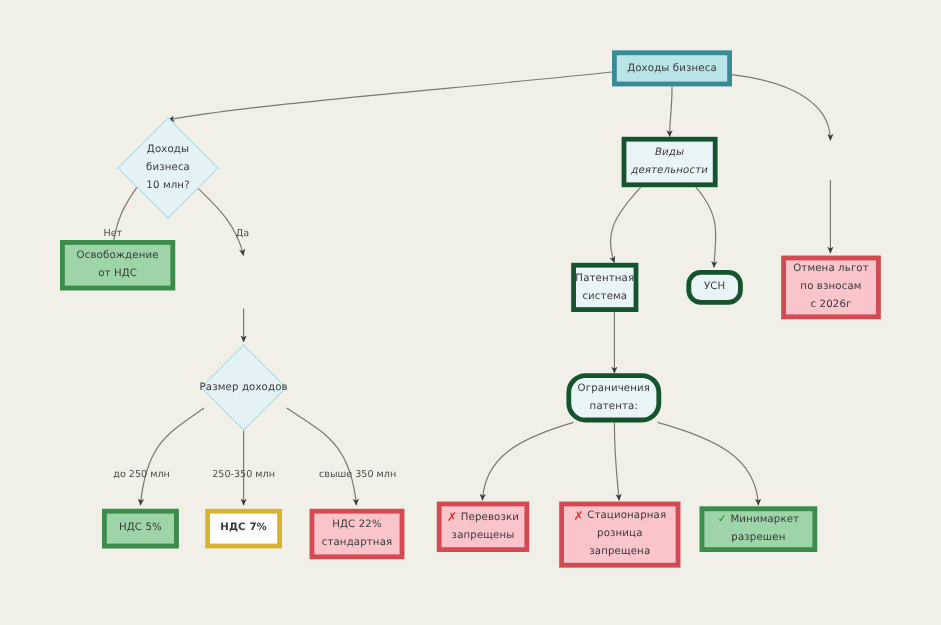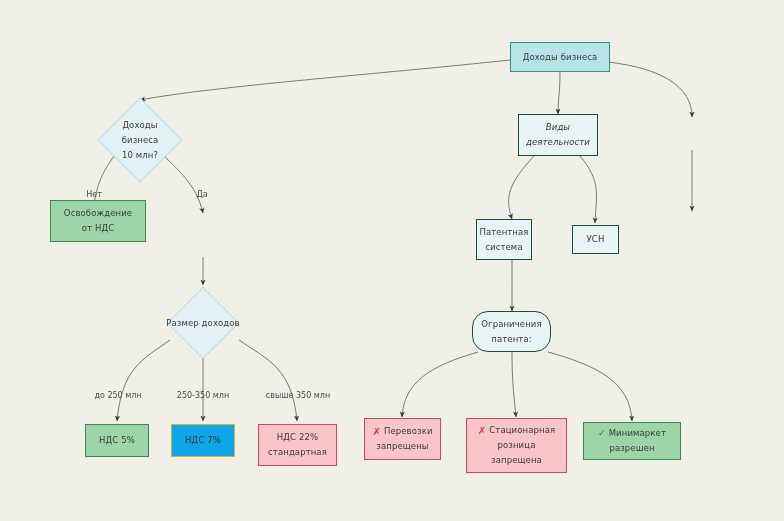--- a/index.html
+++ b/index.html
@@ -32,25 +32,25 @@
     justify-content: center;
     text-align: center;
     font-size: 8.5px;
     line-height: 15px;
     color: #3a3a3a;
     letter-spacing: .1px;
   }
   .node .ln { display: block; white-space: nowrap; }
 
   
-  .box { border: 1px solid #14532d; background: #e8f4f6; }
+  .box { border: 4px solid #14532d; background: #e8f4f6; }
   .box.root { background: #b8e4e8; border-color: #3a8a94; }
   .box.green { background: #9ed5a8; border-color: #3c8a4c; }
   .box.red   { background: #f9c5cb; border-color: #d44a52; }
-  .box.yellow{ background: #0ea5e9; border-color: #d6b430; }
+  .box.yellow{ background: #ffffff; border-color: #d6b430; font-weight: bold; }
 
   
   .diamond {
     border: none;
     background: transparent;
   }
   .diamond .dshape {
     position: absolute;
     left: 50%; top: 50%;
     transform: translate(-50%,-50%) rotate(45deg);
@@ -172,21 +172,21 @@
   <div class="node box" style="left:518px; top:114px; width:80px; height:42px;font-style:italic;">
     <span class="ln">Виды</span>
     <span class="ln">деятельности</span>
   </div>
 
   <div class="node box" style="left:476px; top:219px; width:56px; height:41px;">
     <span class="ln">Патентная</span>
     <span class="ln">система</span>
   </div>
 
-  <div class="node box" style="left:572px; top:225px; width:47px; height:29px;">
+  <div class="node box" style="left:572px; top:225px; width:47px; height:29px;border-radius:12px;">
     <span class="ln">УСН</span>
   </div>
 
   <div class="node box" style="left:472px; top:311px; width:79px; height:41px;border-radius:16px;">
     <span class="ln">Ограничения</span>
     <span class="ln">патента:</span>
   </div>
 
   <div class="node box red" style="left:364px; top:418px; width:77px; height:42px;">
     <span class="inline-row">
@@ -207,14 +207,19 @@
 
   <div class="node box green" style="left:583px; top:422px; width:98px; height:38px;">
     <span class="inline-row">
       <span class="mark ok">✓</span>
       <span class="ln">Минимаркет</span>
     </span>
     <span class="ln">разрешен</span>
   </div>
 
 
+  <div class="node box red" style="left:651px; top:213px; width:83px; height:53px;">
+    <span class="ln">Отмена льгот</span>
+    <span class="ln">по взносам</span>
+    <span class="ln">с 2026г</span>
+  </div>
 
 </div>
 
 </body></html>

